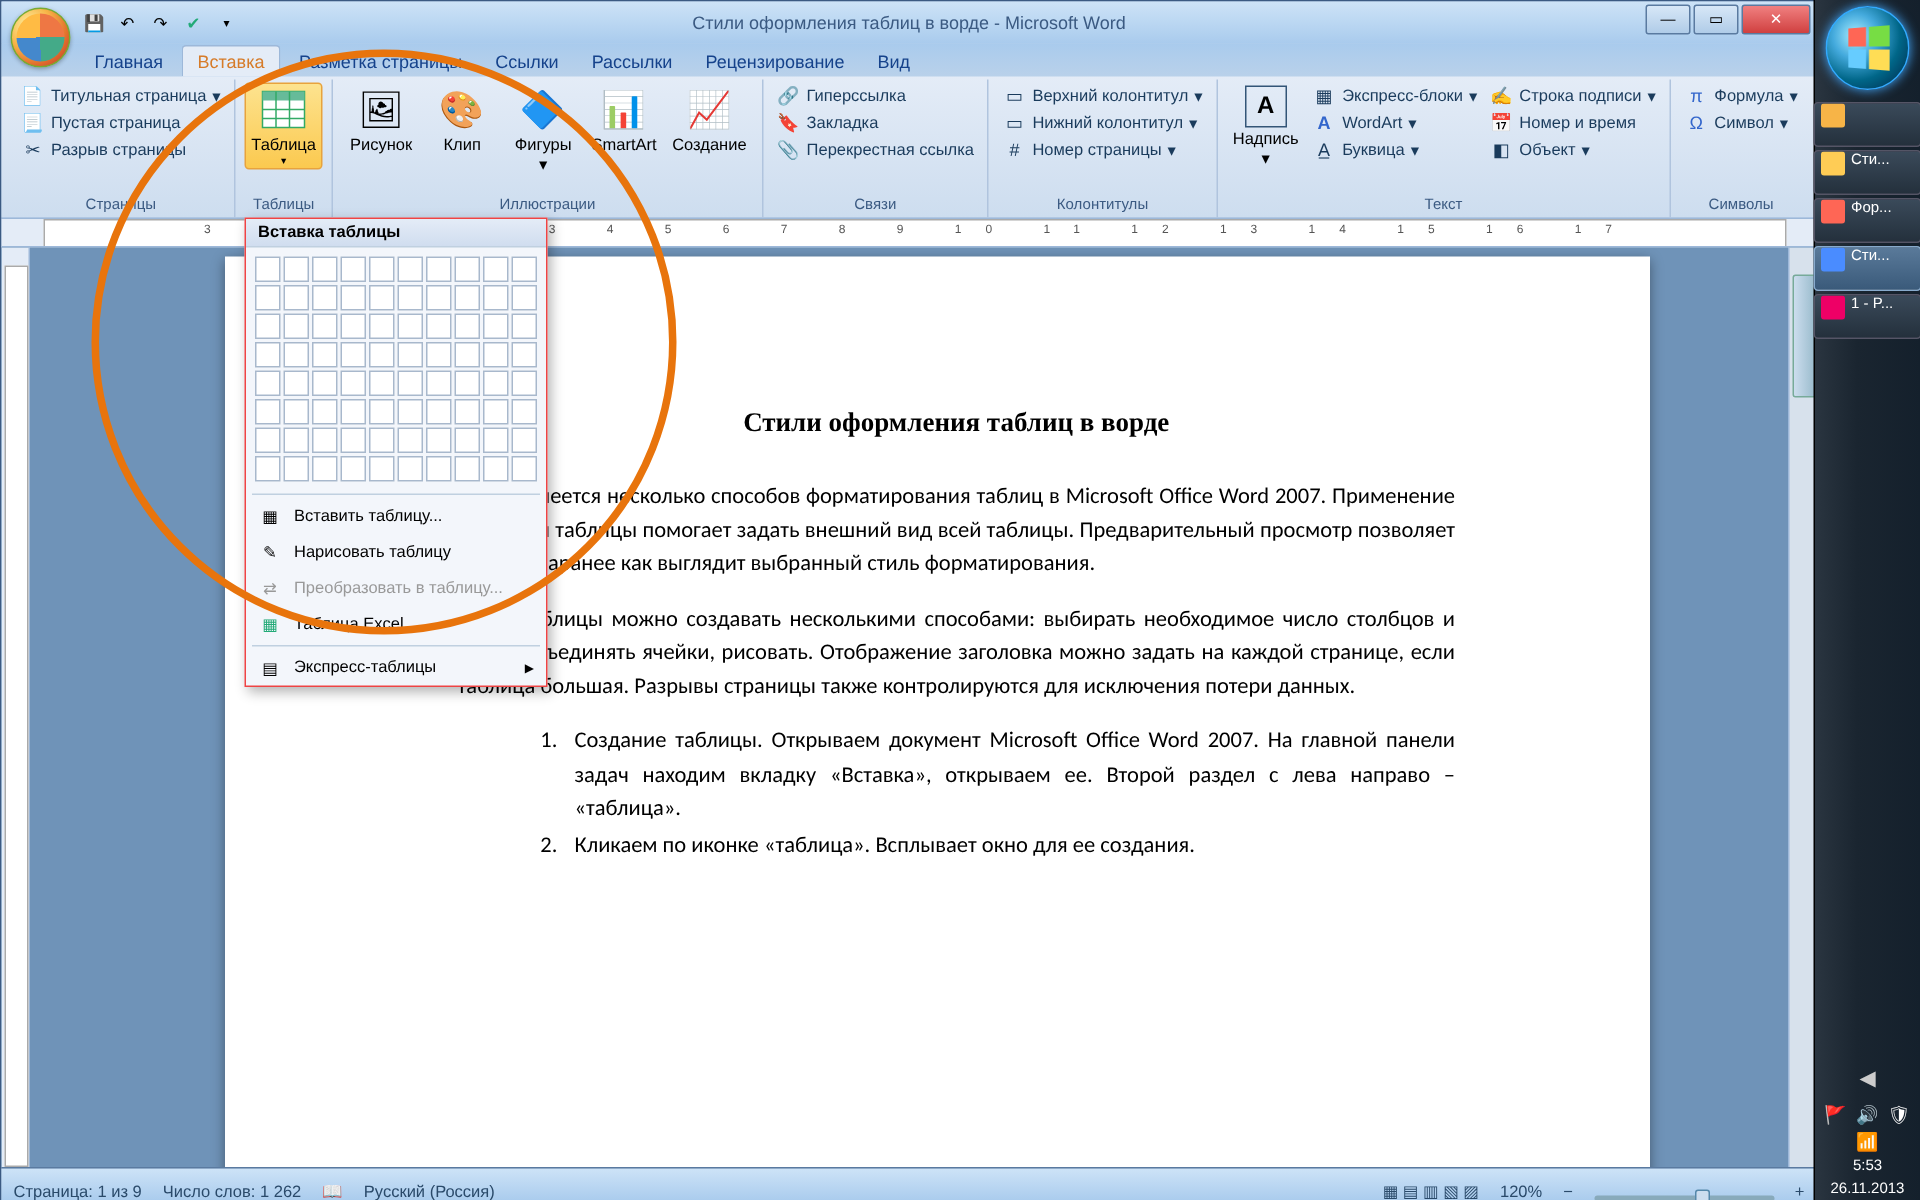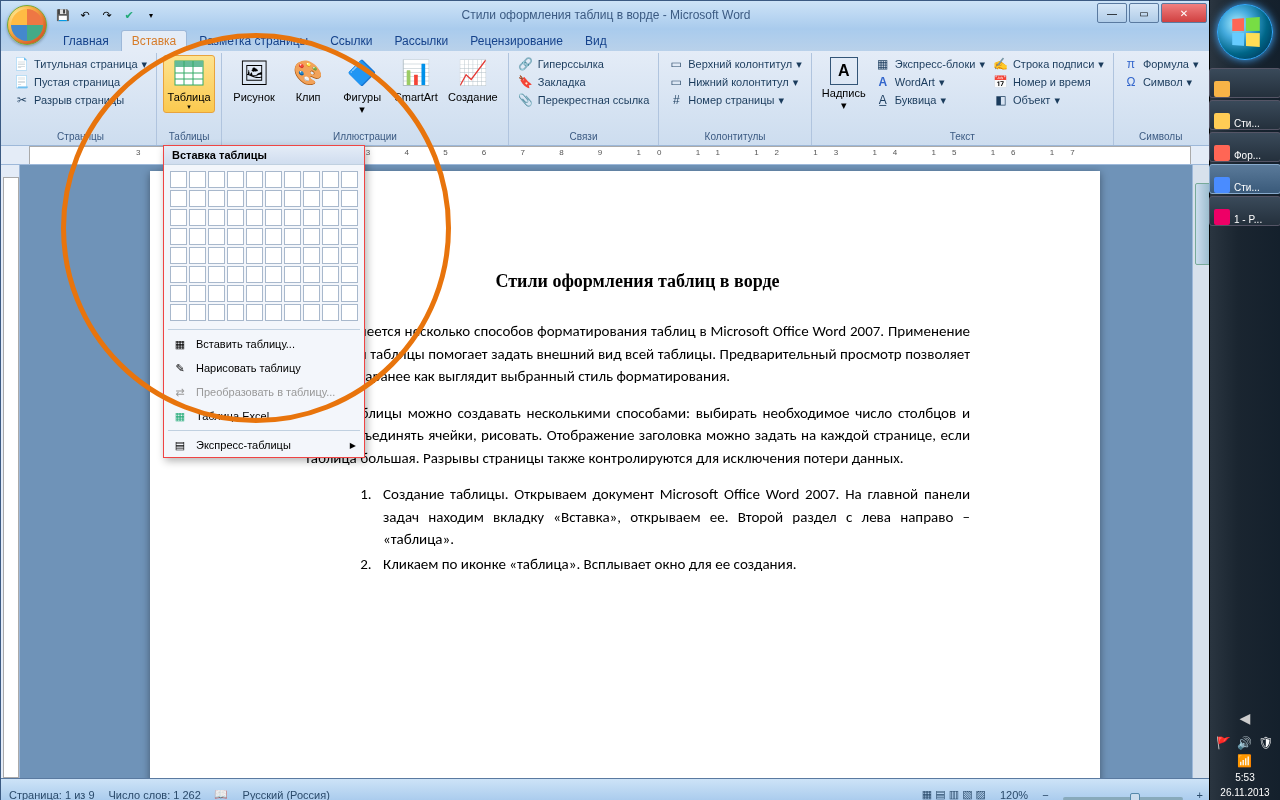--- a/index.html
+++ b/index.html
@@ -59,21 +59,21 @@
 
 .annotation-circle{position:absolute;left:60px;top:32px;width:380px;height:380px;border:5px solid #e8740c;border-radius:50%;z-index:80;pointer-events:none}
 
 .win-taskbar{position:absolute;right:0;top:0;width:70px;height:800px;background:linear-gradient(90deg,#2a3540,#1a2530 40%,#14202c);border-left:1px solid #000;display:flex;flex-direction:column;align-items:center;padding-top:4px;gap:2px}
 .start-orb{width:54px;height:54px;border-radius:50%;background:radial-gradient(circle at 35% 35%,#aef 0%,#4ad 30%,#068 60%,#024);border:1px solid #3af;box-shadow:0 0 8px #4af;display:flex;align-items:center;justify-content:center;margin-bottom:6px}
 .start-flag{width:28px;height:28px;display:grid;grid-template-columns:1fr 1fr;grid-template-rows:1fr 1fr;gap:2px;transform:perspective(40px) rotateY(-12deg)}
 .start-flag div:nth-child(1){background:#f65}
 .start-flag div:nth-child(2){background:#7d4}
 .start-flag div:nth-child(3){background:#6cf}
 .start-flag div:nth-child(4){background:#fd5}
-.tb-item{width:62px;height:28px;background:linear-gradient(#3a4a5a,#24303c);border:1px solid #556;border-radius:3px;display:flex;align-items:flex-end;padding:0 4px;gap:4px;color:#fff;font-size:10px;overflow:hidden;white-space:nowrap}
+.tb-item{width:62px;height:28px;background:linear-gradient(#3a4a5a,#24303c);border:1px solid #556;border-radius:3px;display:flex;align-items:flex-start;padding:0 4px;gap:4px;color:#fff;font-size:10px;overflow:hidden;white-space:nowrap}
 .tb-item.active{background:linear-gradient(#5a7a9a,#3a5a7a);border-color:#8ac}
 .tb-ico{width:16px;height:16px;flex-shrink:0;border-radius:2px}
 .tb-spacer{flex:1}
 .tray{display:flex;flex-direction:column;align-items:center;gap:4px;padding:6px 0;color:#fff;font-size:10px}
 .tray-icons{display:flex;gap:6px;font-size:12px}
 .tray-arrow{color:#ccc;font-size:14px;margin-bottom:6px}
 </style>
 </head>
 <body>
 

